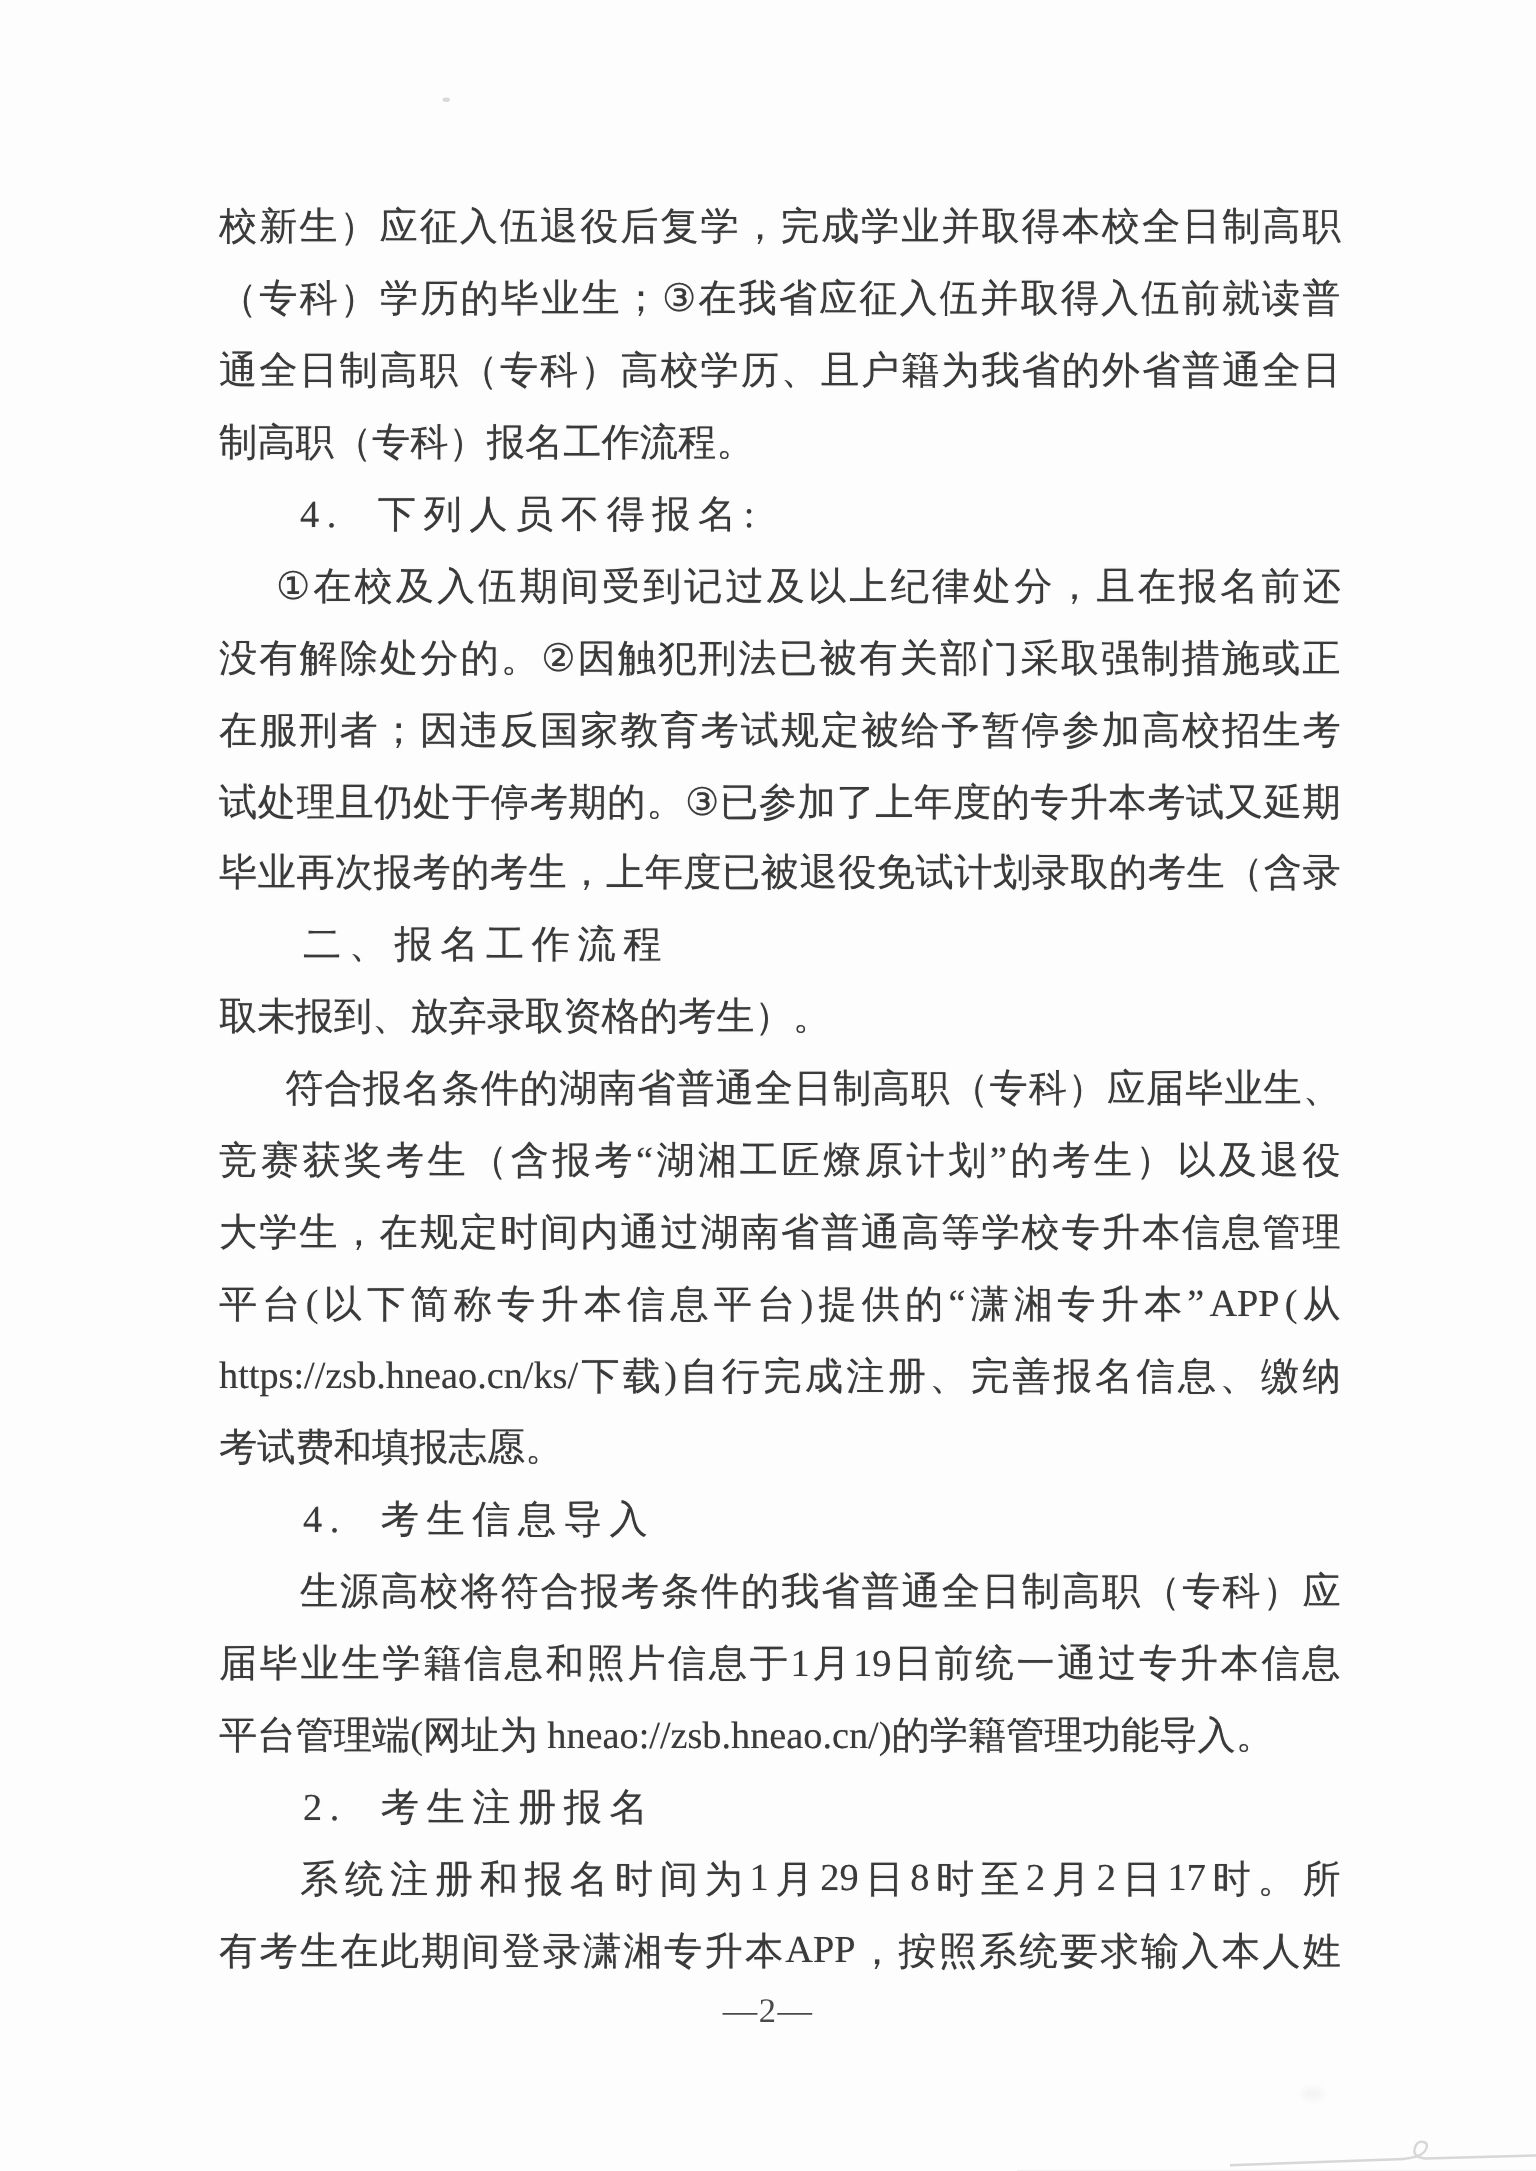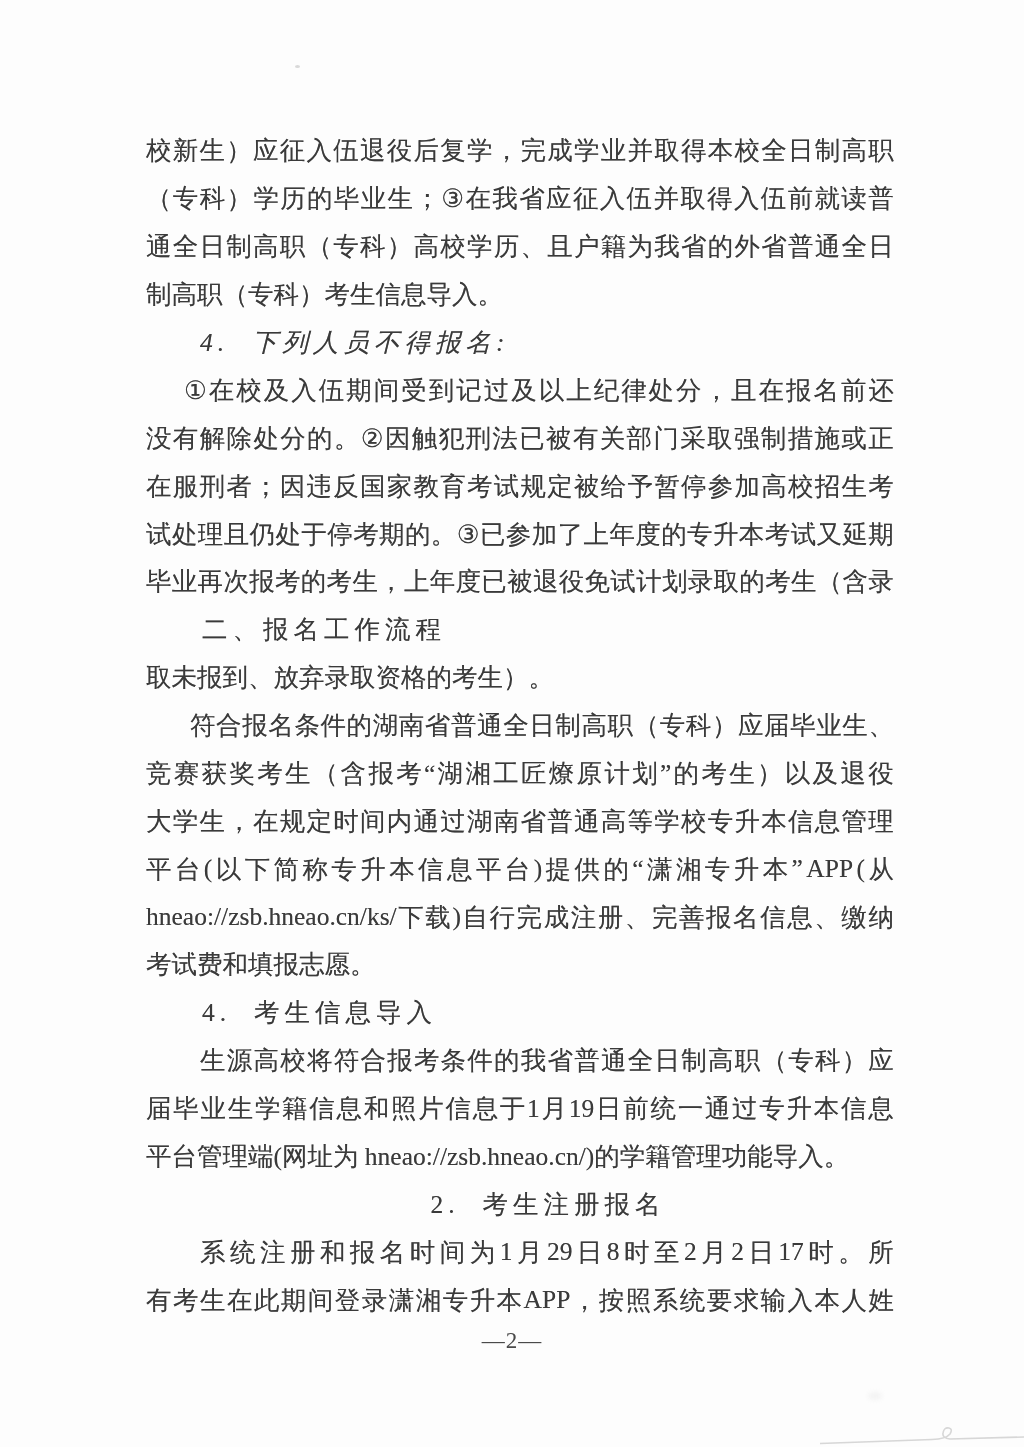--- a/index.html
+++ b/index.html
@@ -68,40 +68,40 @@
 </style>
 </head>
 <body>
 
 <div class="page">
 
   <div class="doc-body">
       <div class="line j"><span>校</span><span>新</span><span>生</span><span>）</span><span>应</span><span>征</span><span>入</span><span>伍</span><span>退</span><span>役</span><span>后</span><span>复</span><span>学</span><span>，</span><span>完</span><span>成</span><span>学</span><span>业</span><span>并</span><span>取</span><span>得</span><span>本</span><span>校</span><span>全</span><span>日</span><span>制</span><span>高</span><span>职</span></div>
       <div class="line j"><span>（</span><span>专</span><span>科</span><span>）</span><span>学</span><span>历</span><span>的</span><span>毕</span><span>业</span><span>生</span><span>；</span><span>③</span><span>在</span><span>我</span><span>省</span><span>应</span><span>征</span><span>入</span><span>伍</span><span>并</span><span>取</span><span>得</span><span>入</span><span>伍</span><span>前</span><span>就</span><span>读</span><span>普</span></div>
       <div class="line j"><span>通</span><span>全</span><span>日</span><span>制</span><span>高</span><span>职</span><span>（</span><span>专</span><span>科</span><span>）</span><span>高</span><span>校</span><span>学</span><span>历</span><span>、</span><span>且</span><span>户</span><span>籍</span><span>为</span><span>我</span><span>省</span><span>的</span><span>外</span><span>省</span><span>普</span><span>通</span><span>全</span><span>日</span></div>
-      <div class="line">制高职（专科）考生信息导入。</div>
-      <div class="line h" style="padding-left: 54px; font-style: italic;">4.  下列人员不得报名:</div>
+      <div class="line">制高职（专科）报名工作流程。</div>
+      <div class="line h" style="padding-left: 54px;">4.  下列人员不得报名:</div>
       <div class="line j" style="padding-left: 38px;"><span>①</span><span>在</span><span>校</span><span>及</span><span>入</span><span>伍</span><span>期</span><span>间</span><span>受</span><span>到</span><span>记</span><span>过</span><span>及</span><span>以</span><span>上</span><span>纪</span><span>律</span><span>处</span><span>分</span><span>，</span><span>且</span><span>在</span><span>报</span><span>名</span><span>前</span><span>还</span></div>
       <div class="line j"><span>没</span><span>有</span><span>解</span><span>除</span><span>处</span><span>分</span><span>的</span><span>。</span><span>②</span><span>因</span><span>触</span><span>犯</span><span>刑</span><span>法</span><span>已</span><span>被</span><span>有</span><span>关</span><span>部</span><span>门</span><span>采</span><span>取</span><span>强</span><span>制</span><span>措</span><span>施</span><span>或</span><span>正</span></div>
       <div class="line j"><span>在</span><span>服</span><span>刑</span><span>者</span><span>；</span><span>因</span><span>违</span><span>反</span><span>国</span><span>家</span><span>教</span><span>育</span><span>考</span><span>试</span><span>规</span><span>定</span><span>被</span><span>给</span><span>予</span><span>暂</span><span>停</span><span>参</span><span>加</span><span>高</span><span>校</span><span>招</span><span>生</span><span>考</span></div>
       <div class="line j"><span>试</span><span>处</span><span>理</span><span>且</span><span>仍</span><span>处</span><span>于</span><span>停</span><span>考</span><span>期</span><span>的</span><span>。</span><span>③</span><span>已</span><span>参</span><span>加</span><span>了</span><span>上</span><span>年</span><span>度</span><span>的</span><span>专</span><span>升</span><span>本</span><span>考</span><span>试</span><span>又</span><span>延</span><span>期</span></div>
       <div class="line j"><span>毕</span><span>业</span><span>再</span><span>次</span><span>报</span><span>考</span><span>的</span><span>考</span><span>生</span><span>，</span><span>上</span><span>年</span><span>度</span><span>已</span><span>被</span><span>退</span><span>役</span><span>免</span><span>试</span><span>计</span><span>划</span><span>录</span><span>取</span><span>的</span><span>考</span><span>生</span><span>（</span><span>含</span><span>录</span></div>
       <div class="line h" style="padding-left: 56px;">二、报名工作流程</div>
       <div class="line">取未报到、放弃录取资格的考生）。</div>
       <div class="line j" style="padding-left: 44px;"><span>符</span><span>合</span><span>报</span><span>名</span><span>条</span><span>件</span><span>的</span><span>湖</span><span>南</span><span>省</span><span>普</span><span>通</span><span>全</span><span>日</span><span>制</span><span>高</span><span>职</span><span>（</span><span>专</span><span>科</span><span>）</span><span>应</span><span>届</span><span>毕</span><span>业</span><span>生</span><span>、</span></div>
       <div class="line j"><span>竞</span><span>赛</span><span>获</span><span>奖</span><span>考</span><span>生</span><span>（</span><span>含</span><span>报</span><span>考</span><span>“</span><span>湖</span><span>湘</span><span>工</span><span>匠</span><span>燎</span><span>原</span><span>计</span><span>划</span><span>”</span><span>的</span><span>考</span><span>生</span><span>）</span><span>以</span><span>及</span><span>退</span><span>役</span></div>
       <div class="line j"><span>大</span><span>学</span><span>生</span><span>，</span><span>在</span><span>规</span><span>定</span><span>时</span><span>间</span><span>内</span><span>通</span><span>过</span><span>湖</span><span>南</span><span>省</span><span>普</span><span>通</span><span>高</span><span>等</span><span>学</span><span>校</span><span>专</span><span>升</span><span>本</span><span>信</span><span>息</span><span>管</span><span>理</span></div>
       <div class="line j"><span>平</span><span>台</span><span>(</span><span>以</span><span>下</span><span>简</span><span>称</span><span>专</span><span>升</span><span>本</span><span>信</span><span>息</span><span>平</span><span>台</span><span>)</span><span>提</span><span>供</span><span>的</span><span>“</span><span>潇</span><span>湘</span><span>专</span><span>升</span><span>本</span><span>”</span><span>APP</span><span>(</span><span>从</span></div>
-      <div class="line j"><span>hneao://zsb.hneao.cn/ks/</span><span>下</span><span>载</span><span>)</span><span>自</span><span>行</span><span>完</span><span>成</span><span>注</span><span>册</span><span>、</span><span>完</span><span>善</span><span>报</span><span>名</span><span>信</span><span>息</span><span>、</span><span>缴</span><span>纳</span></div>
+      <div class="line j"><span>https://zsb.hneao.cn/ks/</span><span>下</span><span>载</span><span>)</span><span>自</span><span>行</span><span>完</span><span>成</span><span>注</span><span>册</span><span>、</span><span>完</span><span>善</span><span>报</span><span>名</span><span>信</span><span>息</span><span>、</span><span>缴</span><span>纳</span></div>
       <div class="line">考试费和填报志愿。</div>
       <div class="line h" style="padding-left: 56px;">4.  考生信息导入</div>
       <div class="line j" style="padding-left: 54px;"><span>生</span><span>源</span><span>高</span><span>校</span><span>将</span><span>符</span><span>合</span><span>报</span><span>考</span><span>条</span><span>件</span><span>的</span><span>我</span><span>省</span><span>普</span><span>通</span><span>全</span><span>日</span><span>制</span><span>高</span><span>职</span><span>（</span><span>专</span><span>科</span><span>）</span><span>应</span></div>
       <div class="line j"><span>届</span><span>毕</span><span>业</span><span>生</span><span>学</span><span>籍</span><span>信</span><span>息</span><span>和</span><span>照</span><span>片</span><span>信</span><span>息</span><span>于</span><span>1</span><span>月</span><span>19</span><span>日</span><span>前</span><span>统</span><span>一</span><span>通</span><span>过</span><span>专</span><span>升</span><span>本</span><span>信</span><span>息</span></div>
       <div class="line">平台管理端(网址为 hneao://zsb.hneao.cn/)的学籍管理功能导入。</div>
-      <div class="line h" style="padding-left: 56px; text-align: center;">2.  考生注册报名</div>
+      <div class="line h" style="padding-left: 56px;">2.  考生注册报名</div>
       <div class="line j" style="padding-left: 54px;"><span>系</span><span>统</span><span>注</span><span>册</span><span>和</span><span>报</span><span>名</span><span>时</span><span>间</span><span>为</span><span>1</span><span>月</span><span>29</span><span>日</span><span>8</span><span>时</span><span>至</span><span>2</span><span>月</span><span>2</span><span>日</span><span>17</span><span>时</span><span>。</span><span>所</span></div>
       <div class="line j"><span>有</span><span>考</span><span>生</span><span>在</span><span>此</span><span>期</span><span>间</span><span>登</span><span>录</span><span>潇</span><span>湘</span><span>专</span><span>升</span><span>本</span><span>APP</span><span>，</span><span>按</span><span>照</span><span>系</span><span>统</span><span>要</span><span>求</span><span>输</span><span>入</span><span>本</span><span>人</span><span>姓</span></div>
     </div>
 
   <div class="footer">—2—</div>
 
   <div class="speck s1"></div>
   <div class="speck s2"></div>
   <div class="speck s3"></div>
 

